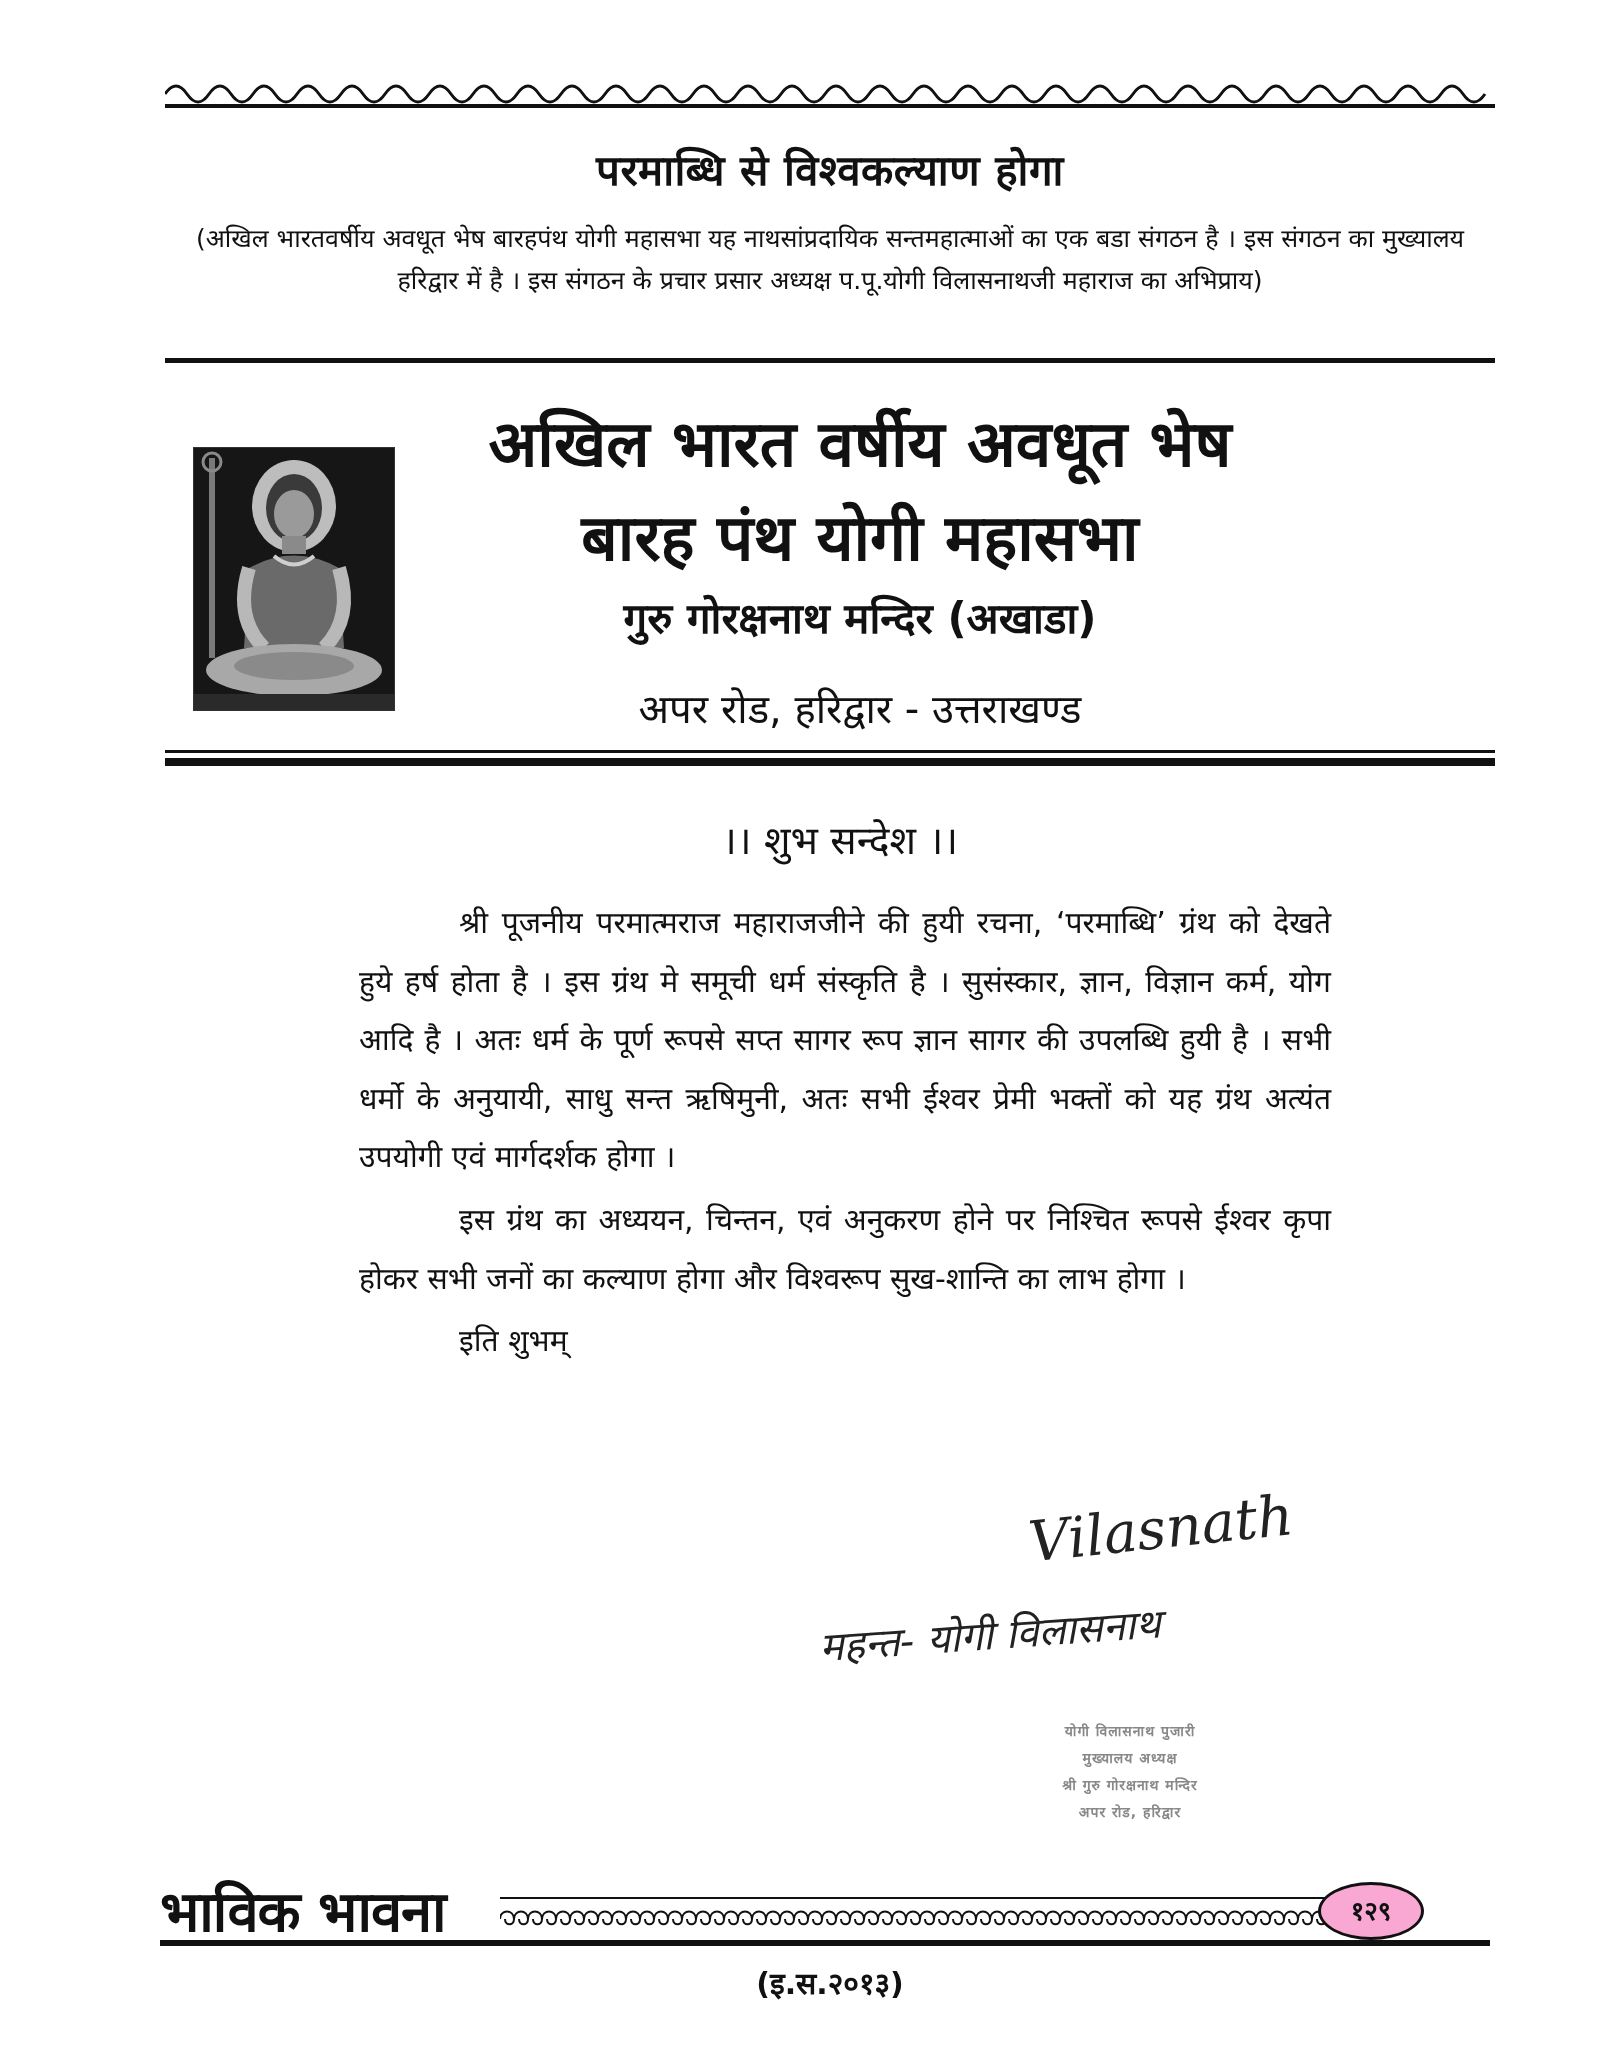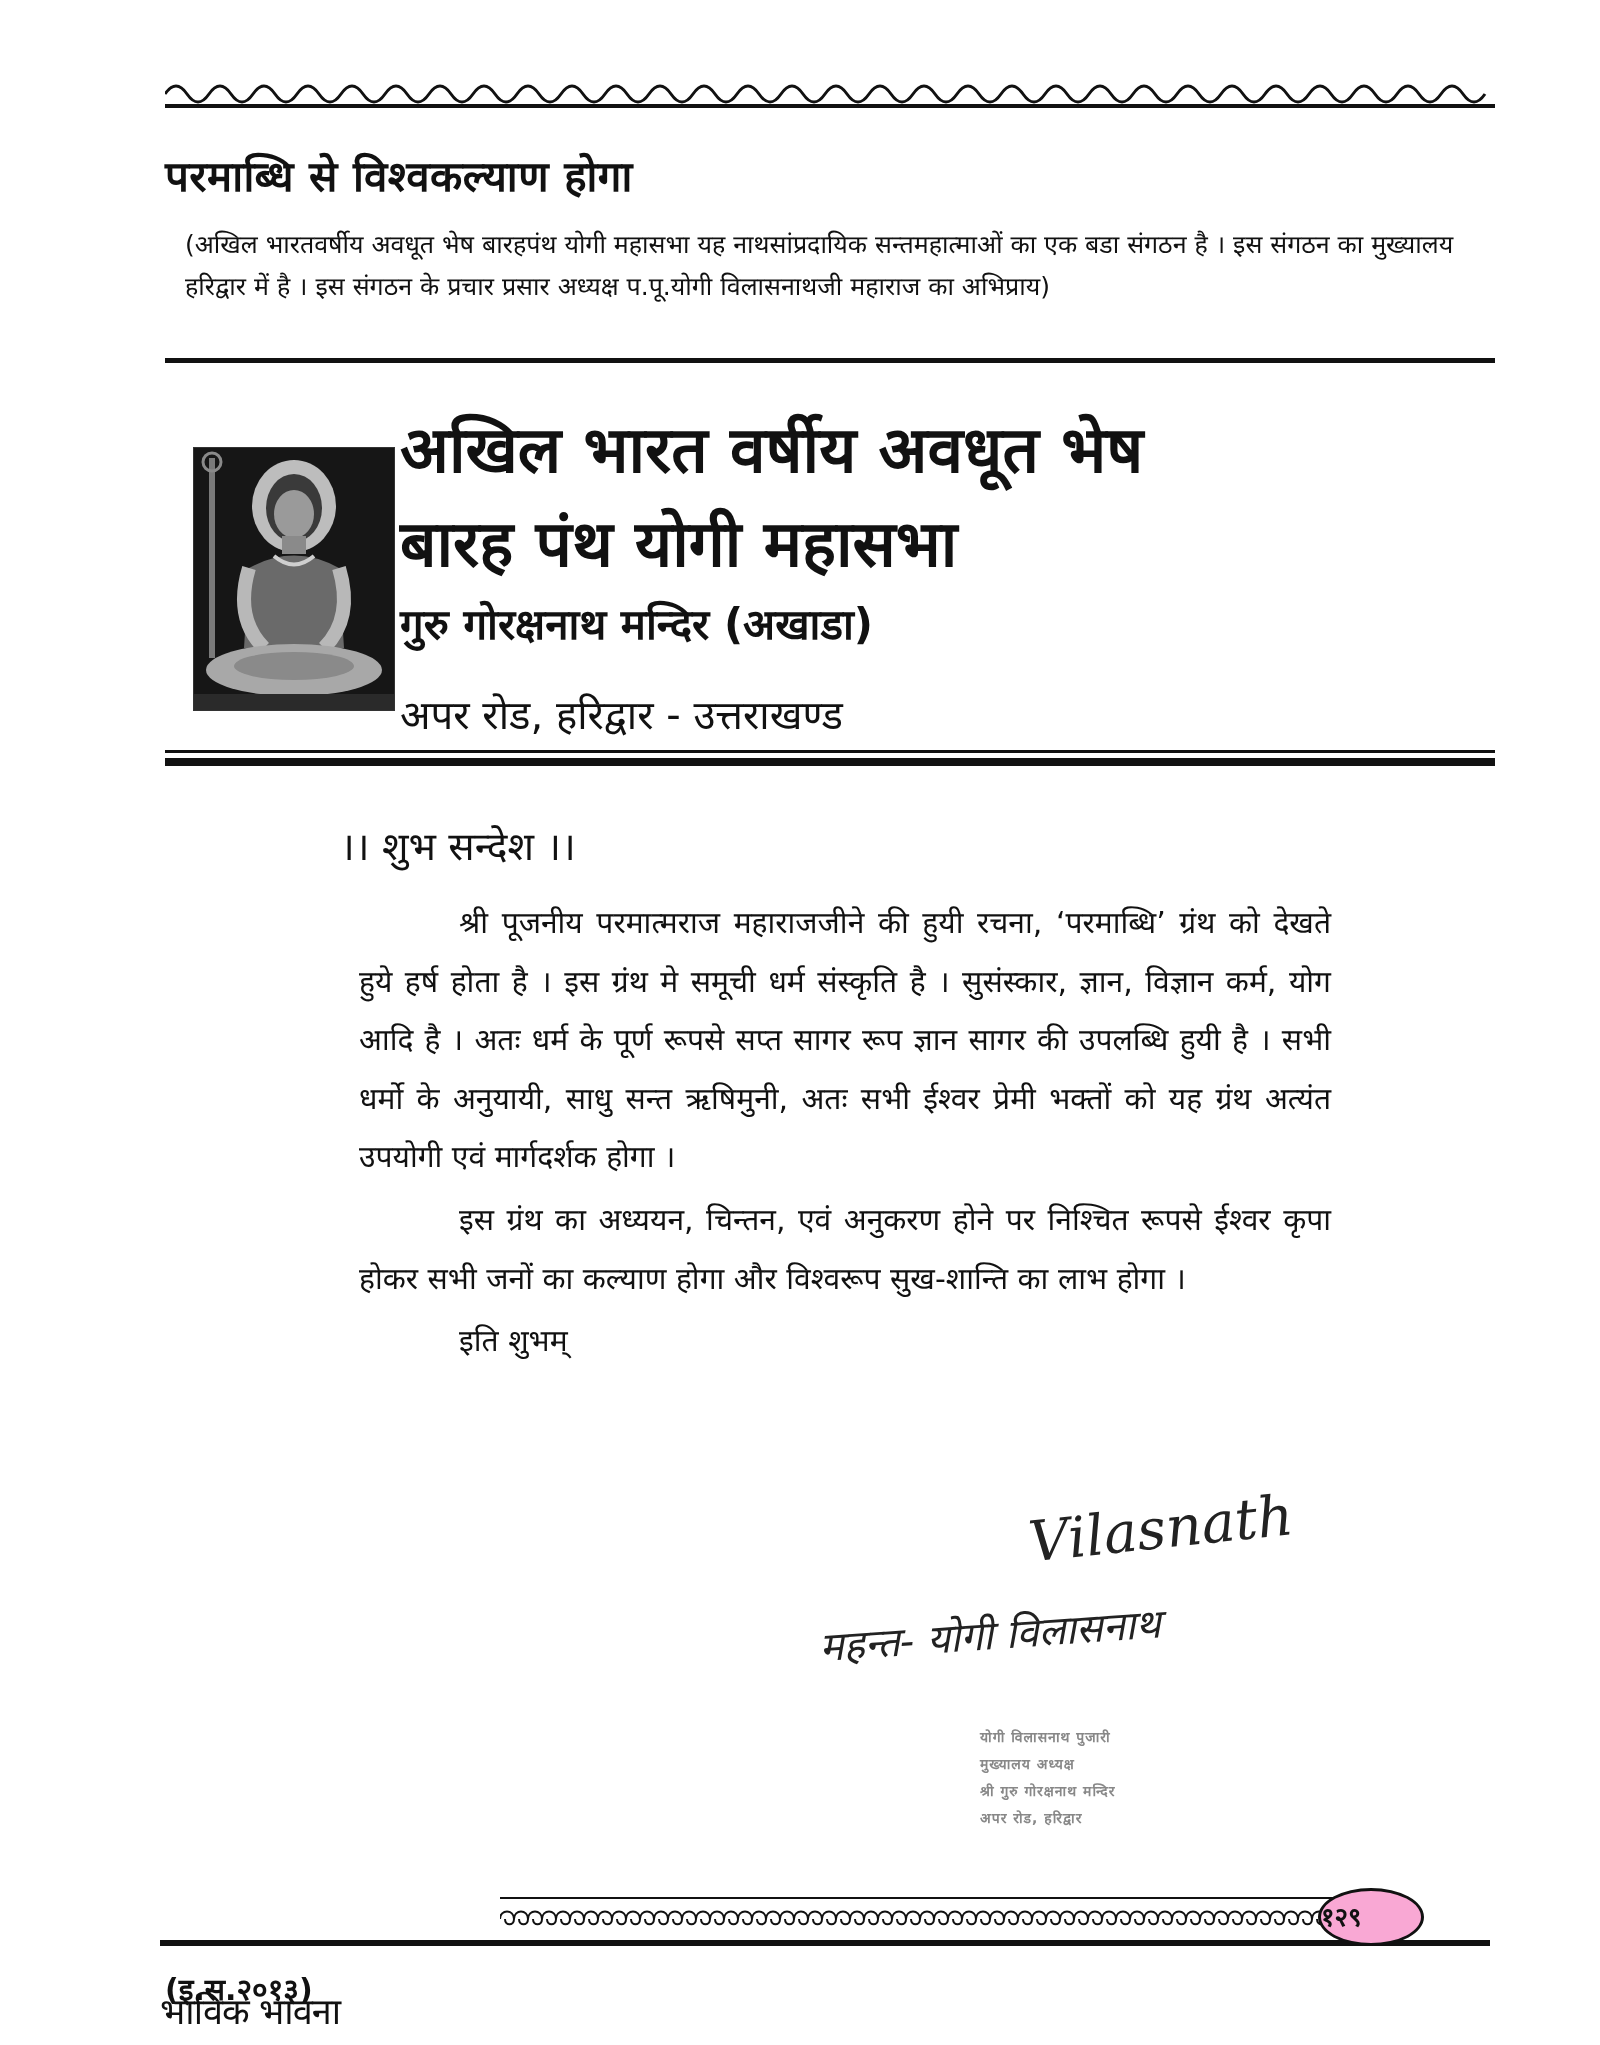--- a/index.html
+++ b/index.html
@@ -1,21 +1,21 @@
 <!DOCTYPE html>
 <html><head>
 <meta charset="utf-8">
 <style>
   html, body { margin: 0; padding: 0; background: #ffffff; }
   body {
     width: 1600px; height: 2045px; position: relative; overflow: hidden;
     font-family: "DejaVu Sans", sans-serif; color: #111;
   }
   .abs { position: absolute; }
-  .center { text-align: left; margin-top: 6px; }
+  .center { text-align: center; }
 
   
   #top-wave { left: 165px; top: 72px; width: 1330px; height: 36px; }
   #top-rule { left: 165px; top: 104px; width: 1330px; height: 4px; background: #111; }
 
   #headline {
     left: 165px; top: 140px; width: 1330px;
     font-size: 42px; font-weight: bold; letter-spacing: 0.5px;
   }
   #intro {
@@ -56,21 +56,21 @@
     left: 820px; top: 1600px; width: 520px; height: 90px;
     font-size: 40px; font-style: italic; color: #222; transform: rotate(-4deg);
   }
   #stamp {
     left: 980px; top: 1718px; width: 300px;
     font-size: 14px; line-height: 27px; color: #888; font-weight: bold;
     letter-spacing: 1px;
   }
 
   #footer-title {
-    left: 160px; top: 1980px; font-size: 36px; font-weight: normal; line-height: 64px;
+    left: 160px; top: 1880px; font-size: 56px; font-weight: bold; line-height: 64px;
     letter-spacing: -1px;
   }
   #footer-wave { left: 500px; top: 1902px; width: 870px; height: 34px; }
   #footer-rule-top { left: 500px; top: 1897px; width: 870px; height: 2px; background: #111; }
   #footer-rule { left: 160px; top: 1940px; width: 1330px; height: 6px; background: #111; }
   #page-num {
     left: 1318px; top: 1882px; width: 100px; height: 52px;
     border: 3px solid #111; border-radius: 50%; background: #f9a8d4;
     font-size: 26px; font-weight: bold; line-height: 52px;
   }

